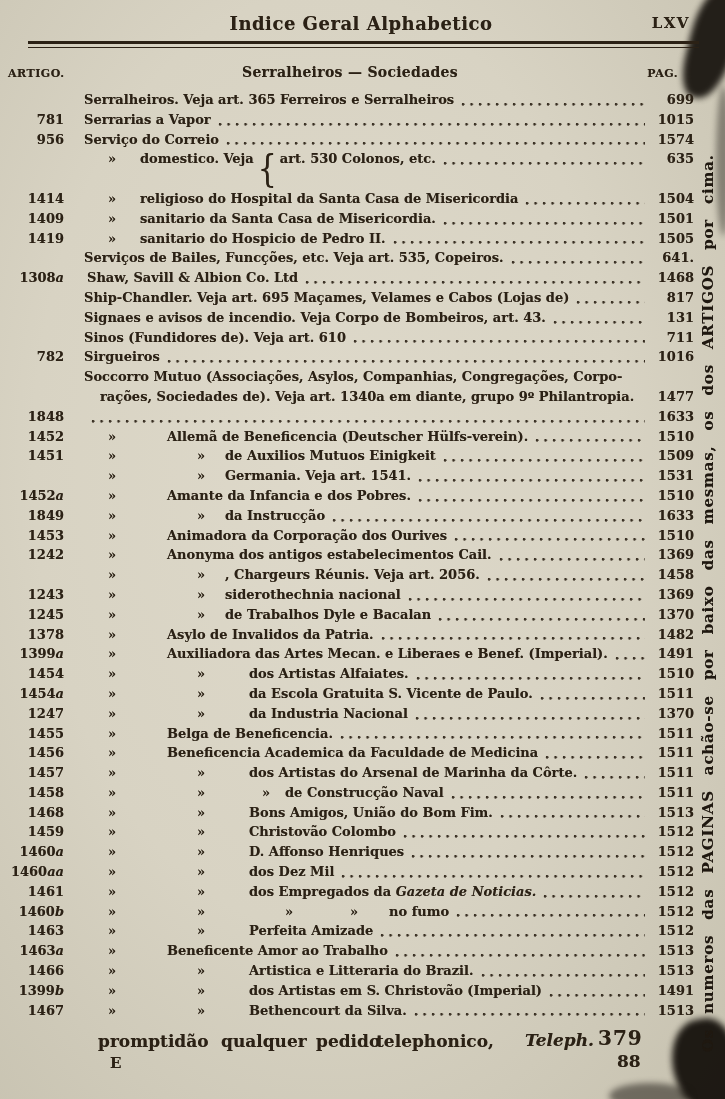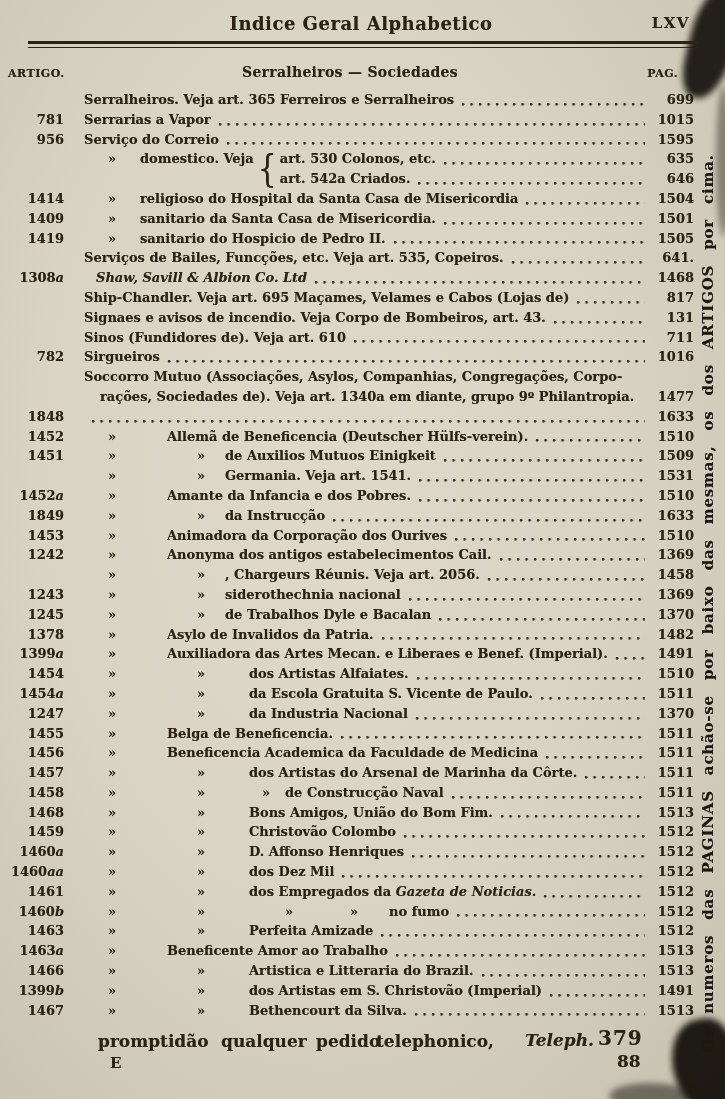--- a/index.html
+++ b/index.html
@@ -111,39 +111,34 @@
           <span class="leader dots"></span>
         </div>
         <span class="pag">1015</span>
       </div>
       <div class="row">
         <span class="artigo">956</span>
         <div class="entry">
           <span class="etext" style="margin-left: 0px;">Serviço do Correio</span>
           <span class="leader dots"></span>
         </div>
-        <span class="pag">1595</span>
+        <span class="pag">1574</span>
       </div>
       <div class="row tall">
         <span class="artigo"></span>
         <div class="entry brace-entry">
           <span class="ditto" style="left: 24px;">»</span>
           <span class="etext" style="margin-left: 56px;">domestico. Veja</span>
           <span class="brace-glyph">{</span>
           <div class="bsub">
             <div class="bline">
               <span class="etext">art. 530 Colonos, etc.</span>
               <span class="leader dots"></span>
               <span class="pag">635</span>
             </div>
-            <div class="bline">
-              <span class="etext">art. 542a Criados.</span>
-              <span class="leader dots"></span>
-              <span class="pag">646</span>
-            </div>
           </div>
         </div>
       </div>
       <div class="row">
         <span class="artigo">1414</span>
         <div class="entry">
           <span class="ditto" style="left: 24px;">»</span>
           <span class="etext" style="margin-left: 56px;">religioso do Hospital da Santa Casa de Misericordia</span>
           <span class="leader dots"></span>
         </div>
@@ -171,21 +166,21 @@
         <span class="artigo"></span>
         <div class="entry">
           <span class="etext" style="margin-left: 0px;">Serviços de Bailes, Funcções, etc. Veja art. 535, Copeiros.</span>
           <span class="leader dots"></span>
         </div>
         <span class="pag">641.</span>
       </div>
       <div class="row">
         <span class="artigo">1308<i>a</i></span>
         <div class="entry">
-          <span class="etext" style="margin-left: 12px; font-style: italic;">Shaw, Savill &amp; Albion Co. Ltd</span>
+          <span class="etext" style="margin-left: 3px;">Shaw, Savill &amp; Albion Co. Ltd</span>
           <span class="leader dots"></span>
         </div>
         <span class="pag">1468</span>
       </div>
       <div class="row">
         <span class="artigo"></span>
         <div class="entry">
           <span class="etext" style="margin-left: 0px;">Ship-Chandler. Veja art. 695 Maçames, Velames e Cabos (Lojas de)</span>
           <span class="leader dots"></span>
         </div>

